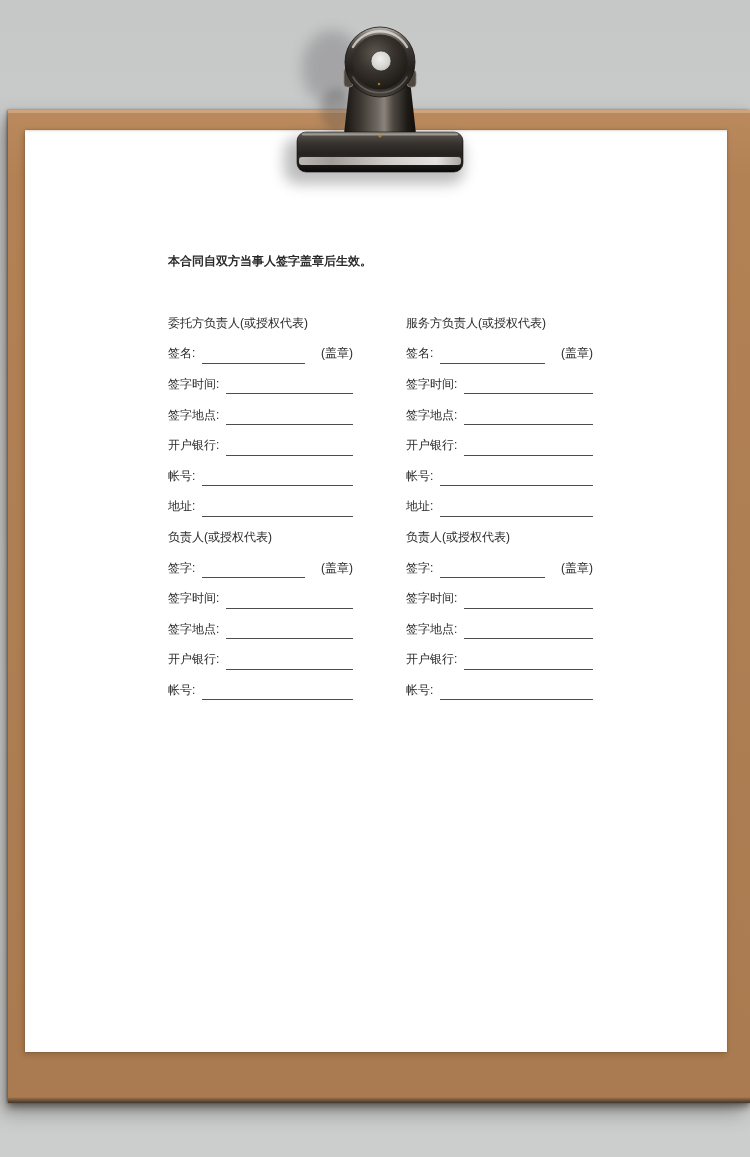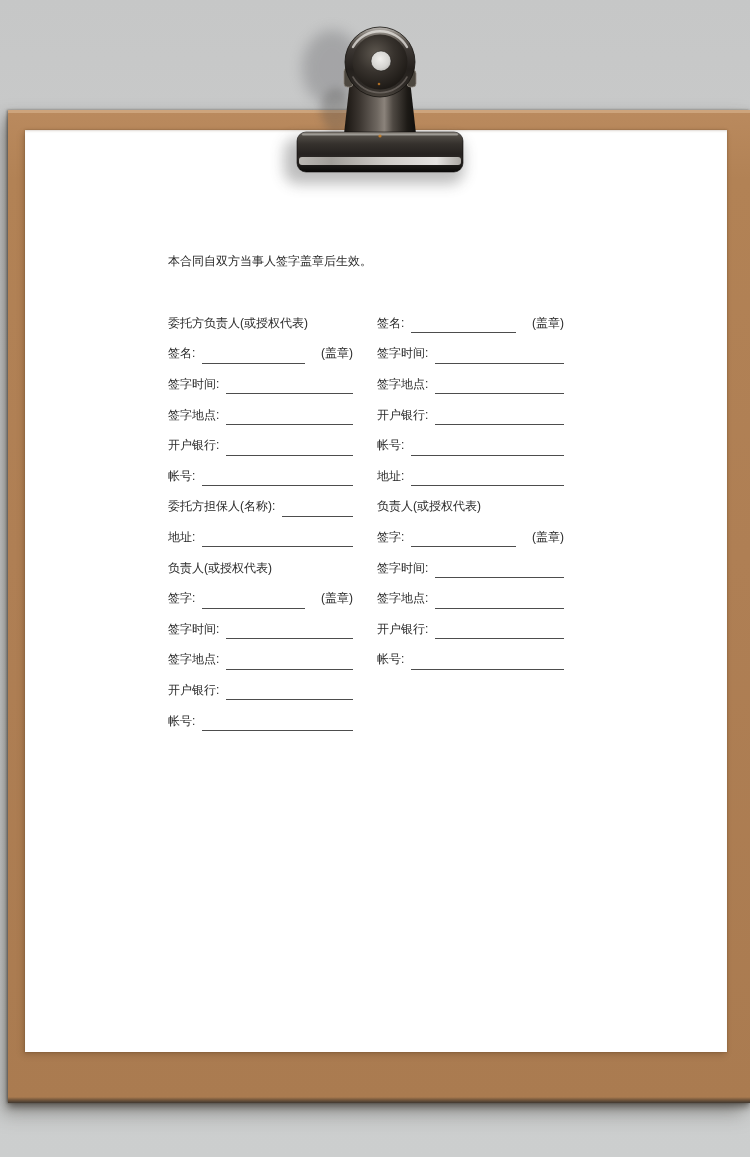--- a/index.html
+++ b/index.html
@@ -28,26 +28,26 @@
   
   .paper {
     position:absolute; left:25px; top:130px; width:702px; height:922px;
     background:#ffffff;
     box-shadow: 0 0 2px rgba(95,65,35,0.55), -2px 3px 6px rgba(95,65,35,0.30),
                 inset 0 2px 3px -2px rgba(110,80,50,0.45);
   }
 
   .clause {
     position:absolute; left:143px; top:123px; margin:0;
-    font-size:12px; line-height:16px; color:#2a2a2a; white-space:nowrap;
+    font-size:12px; line-height:16px; color:#2a2a2a; white-space:nowrap;font-weight:bold;
   }
 
   .columns {
     position:absolute; left:143px; top:178px;
-    display:flex; gap:24px; color:#2a2a2a;
+    display:flex; gap:53px; color:#2a2a2a;
   }
   .col { display:flex; flex-direction:column; }
   .col-left  { width:185px; }
   .col-right { width:187px; }
   .row {
     height:30.6px; display:flex; align-items:center;
     font-size:12px; white-space:nowrap;
   }
   .lbl { flex:0 0 auto; }
   .line {
@@ -88,24 +88,20 @@
         </div>
       <div class="row">
           <span class="lbl">开户银行:</span>
           <span class="line"></span>
         </div>
       <div class="row">
           <span class="lbl">帐号:</span>
           <span class="line"></span>
         </div>
       <div class="row">
-          <span class="lbl">委托方担保人(名称):</span>
-          <span class="line"></span>
-        </div>
-      <div class="row">
           <span class="lbl">地址:</span>
           <span class="line"></span>
         </div>
       <div class="row">
           <span class="lbl">负责人(或授权代表)</span>
         </div>
       <div class="row">
           <span class="lbl">签字:</span>
           <span class="line"></span>
           <span class="sfx">(盖章)</span>
@@ -122,20 +118,23 @@
           <span class="lbl">开户银行:</span>
           <span class="line"></span>
         </div>
       <div class="row">
           <span class="lbl">帐号:</span>
           <span class="line"></span>
         </div>
     </div>
 
     <div class="col col-right">
+      <div class="row">
+          <span class="lbl">服务方负责人(或授权代表)</span>
+        </div>
       <div class="row">
           <span class="lbl">签名:</span>
           <span class="line"></span>
           <span class="sfx">(盖章)</span>
         </div>
       <div class="row">
           <span class="lbl">签字时间:</span>
           <span class="line"></span>
         </div>
       <div class="row">

